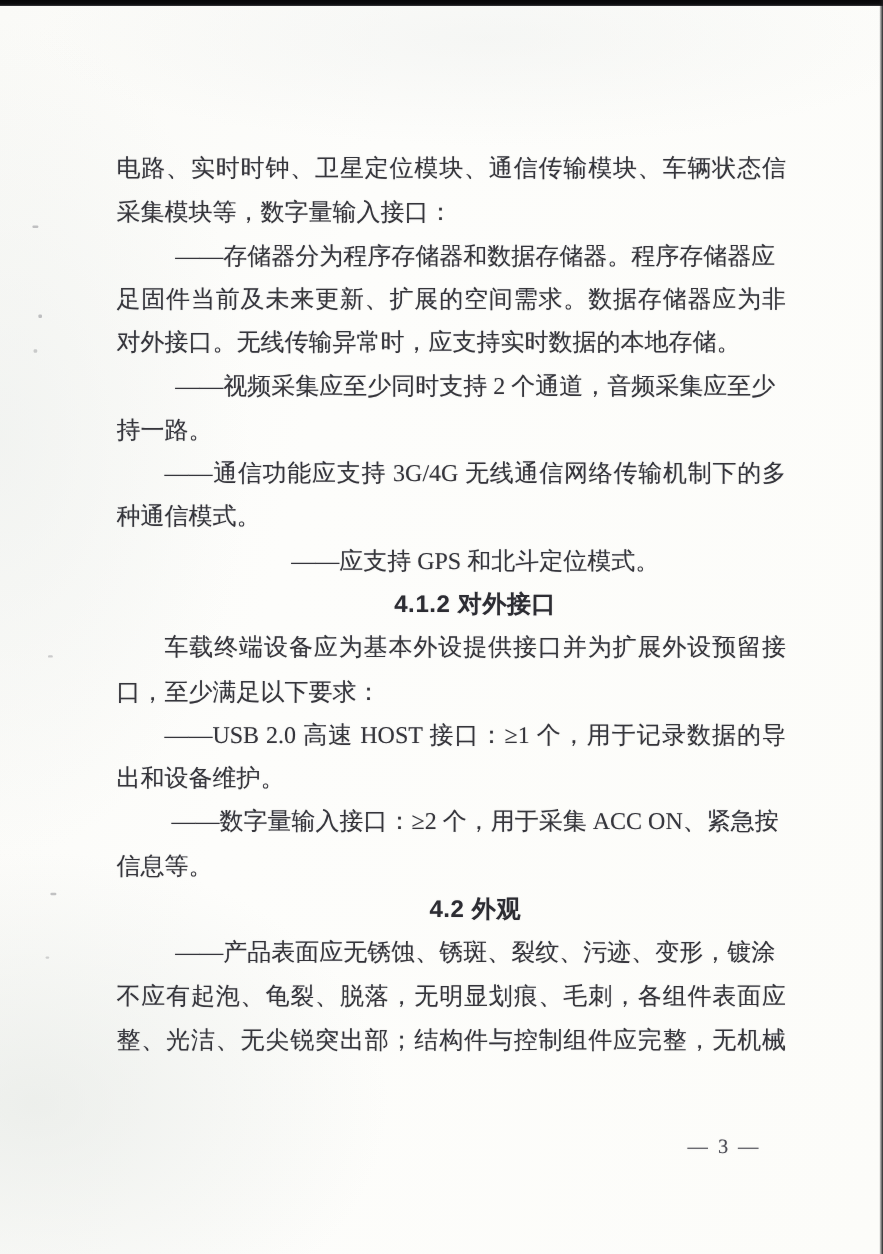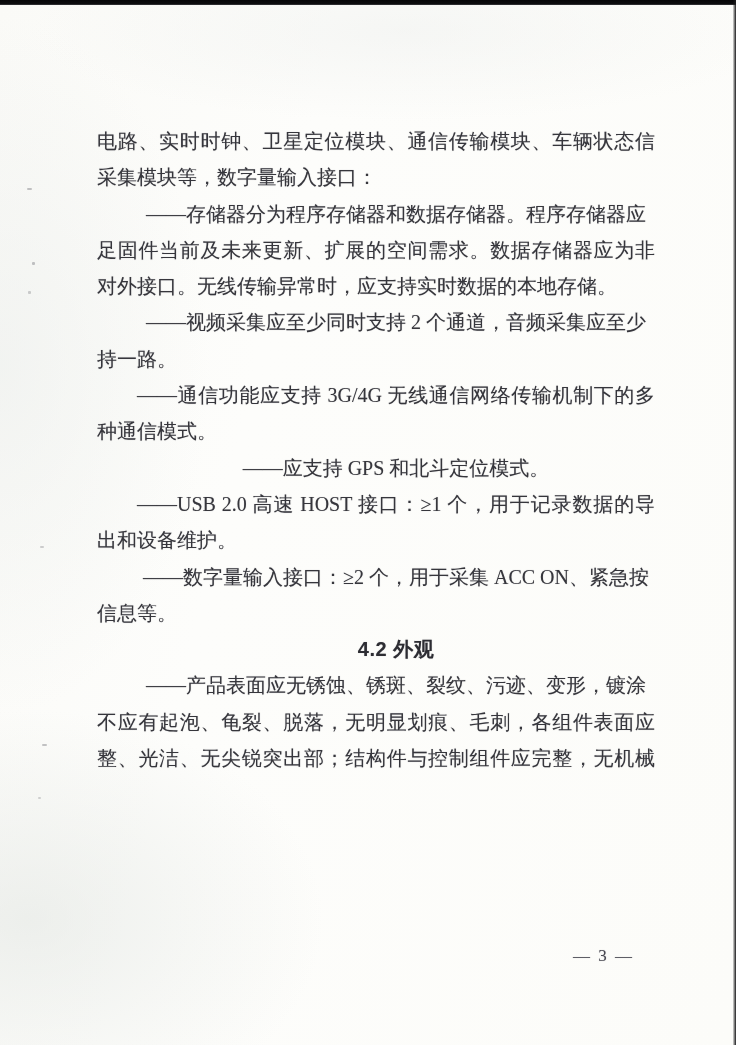--- a/index.html
+++ b/index.html
@@ -109,20 +109,23 @@
     <div class="ln full">电路、实时时钟、卫星定位模块、通信传输模块、车辆状态信息</div>
     <div class="ln">采集模块等，数字量输入接口：</div>
     <div class="ln indent full">——存储器分为程序存储器和数据存储器。程序存储器应满</div>
     <div class="ln full">足固件当前及未来更新、扩展的空间需求。数据存储器应为非易</div>
     <div class="ln">对外接口。无线传输异常时，应支持实时数据的本地存储。</div>
     <div class="ln indent full">——视频采集应至少同时支持 2 个通道，音频采集应至少支</div>
     <div class="ln">持一路。</div>
     <div class="ln indent full">——通信功能应支持 3G/4G 无线通信网络传输机制下的多</div>
     <div class="ln">种通信模式。</div>
     <div class="ln indent">——应支持 GPS 和北斗定位模式。</div>
+    <div class="ln indent heading">4.1.2 对外接口</div>
+    <div class="ln indent full">车载终端设备应为基本外设提供接口并为扩展外设预留接</div>
+    <div class="ln">口，至少满足以下要求：</div>
     <div class="ln indent full">——USB 2.0 高速 HOST 接口：≥1 个，用于记录数据的导</div>
     <div class="ln">出和设备维护。</div>
     <div class="ln indent full">——数字量输入接口：≥2 个，用于采集 ACC ON、紧急按钮</div>
     <div class="ln">信息等。</div>
     <div class="ln indent heading">4.2 外观</div>
     <div class="ln indent full">——产品表面应无锈蚀、锈斑、裂纹、污迹、变形，镀涂层</div>
     <div class="ln full">不应有起泡、龟裂、脱落，无明显划痕、毛刺，各组件表面应平</div>
     <div class="ln full">整、光洁、无尖锐突出部；结构件与控制组件应完整，无机械损</div>
   </div>
 

